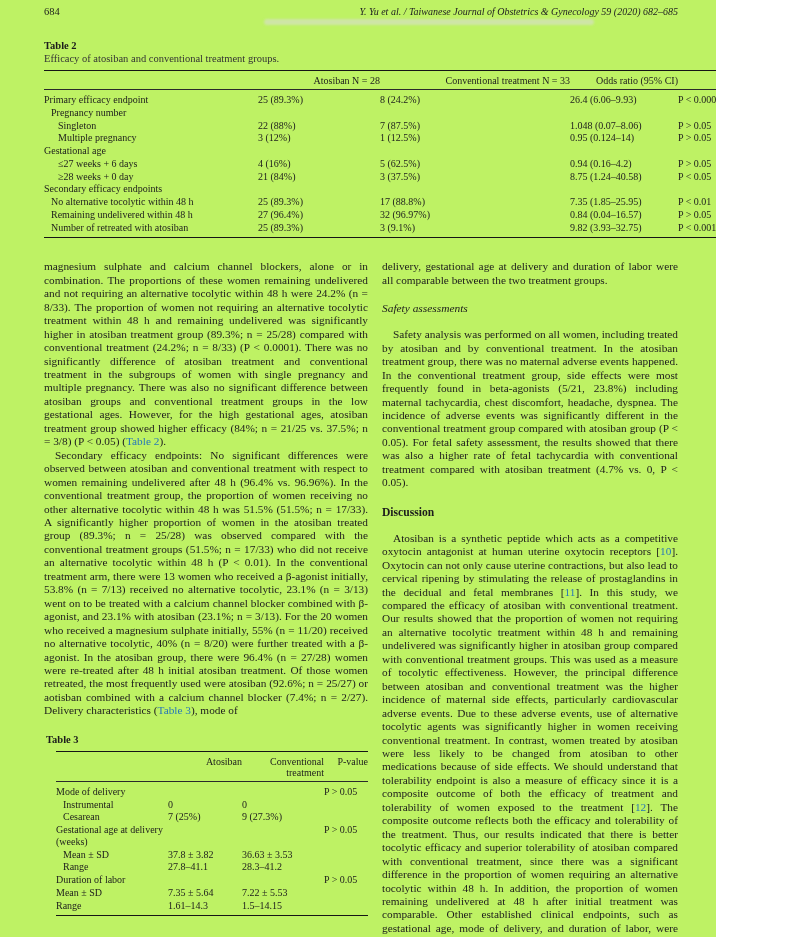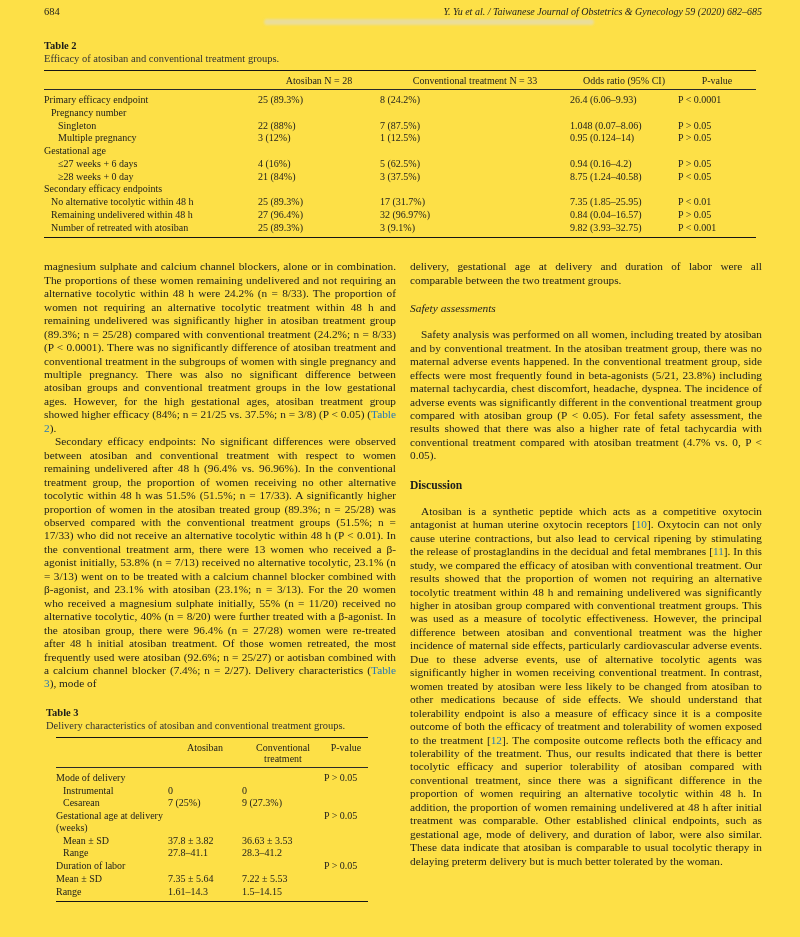--- a/index.html
+++ b/index.html
@@ -1,37 +1,37 @@
 <!DOCTYPE html>
 <html style="--link: #2878b8;"><head>
 <meta charset="utf-8">
 <style>
   :root { --link: #2878b8; --ink: #1c1c1c; }
   * { box-sizing: border-box; }
   html, body { margin: 0; padding: 0; background: #ffffff; }
   .page {
-    position: relative; width: 800px; height: 937px; background: #fde047;
+    position: relative; width: 716px; height: 937px; background: #bef264;
     font-family: "Liberation Serif", serif; color: var(--ink);
     padding: 6px 38px 0 44px; overflow: hidden;
   }
   
   .running { position: relative; height: 18px; }
   .pagenum { position: absolute; left: 0; top: 0; font-size: 10.5px; }
   .runtitle { position: absolute; left: 0; right: 0; top: 0; text-align: right; font-style: italic; font-size: 10px; color: #222; }
   .scan-smudge { position: absolute; left: 220px; top: 13px; width: 330px; height: 6px; background: #dcdcdc; opacity: .55; border-radius: 3px; filter: blur(1px); }
 
   
   .tbl-label { font-weight: bold; font-size: 10.5px; margin-top: 16px; }
   .tbl-caption { font-size: 10.5px; color: #333; margin-top: 2px; }
   table { border-collapse: collapse; table-layout: fixed; }
   #table2 { width: 712px; margin-top: 6px; }
   #table3 { width: 312px; margin-top: 6px; margin-left: 10px; }
   thead tr { border-top: 1.5px solid #151515; border-bottom: 1px solid #2a2a2a; }
   tbody { border-bottom: 1.5px solid #151515; }
-  th { font-weight: normal; text-align: center; font-size: 10px; padding: 4px 0 3px 0; vertical-align: top; }
+  th { font-weight: normal; text-align: right; font-size: 10px; padding: 4px 0 3px 0; vertical-align: top; }
   td { font-size: 10px; padding: 0.6px 0; vertical-align: top; line-height: 11.6px; }
   tbody tr:first-child td { padding-top: 4px; }
   tbody tr:last-child td { padding-bottom: 4px; }
   #table2 .c0 { width: 214px; } #table2 .c1 { width: 122px; } #table2 .c2 { width: 190px; }
   #table2 .c3 { width: 108px; } #table2 .c4 { width: 78px; }
   #table3 .c0 { width: 112px; } #table3 .c1 { width: 74px; } #table3 .c2 { width: 82px; } #table3 .c3 { width: 44px; }
   td.ind0 { padding-left: 0; } td.ind1 { padding-left: 7px; } td.ind2 { padding-left: 14px; }
 
   
   .columns { display: flex; gap: 14px; margin-top: 22px; }
@@ -120,21 +120,21 @@
           <tr>
             <td class="c0 ind0">Secondary efficacy endpoints</td>
             <td class="c1"></td>
             <td class="c2"></td>
             <td class="c3"></td>
             <td class="c4"></td>
           </tr>
           <tr>
             <td class="c0 ind1">No alternative tocolytic within 48 h</td>
             <td class="c1">25 (89.3%)</td>
-            <td class="c2">17 (31.7%)</td>
+            <td class="c2">17 (88.8%)</td>
             <td class="c3">7.35 (1.85–25.95)</td>
             <td class="c4">P &lt; 0.01</td>
           </tr>
           <tr>
             <td class="c0 ind1">Remaining undelivered within 48 h</td>
             <td class="c1">27 (96.4%)</td>
             <td class="c2">32 (96.97%)</td>
             <td class="c3">0.84 (0.04–16.57)</td>
             <td class="c4">P &gt; 0.05</td>
           </tr>
@@ -150,21 +150,20 @@
   </div>
 
   <div class="columns">
 
     <div class="col">
       <p><span>magnesium sulphate and calcium channel blockers, alone or in combination. The proportions of these women remaining undelivered and not requiring an alternative tocolytic within 48 h were 24.2% (n = 8/33). The proportion of women not requiring an alternative tocolytic treatment within 48 h and remaining undelivered was significantly higher in atosiban treatment group (89.3%; n = 25/28) compared with conventional treatment (24.2%; n = 8/33) (P &lt; 0.0001). There was no significantly difference of atosiban treatment and conventional treatment in the subgroups of women with single pregnancy and multiple pregnancy. There was also no significant difference between atosiban groups and conventional treatment groups in the low gestational ages. However, for the high gestational ages, atosiban treatment group showed higher efficacy (84%; n = 21/25 vs. 37.5%; n = 3/8) (P &lt; 0.05) (</span><a class="ref-link">Table 2</a><span>).</span></p>
       <p class="indent"><span>Secondary efficacy endpoints: No significant differences were observed between atosiban and conventional treatment with respect to women remaining undelivered after 48 h (96.4% vs. 96.96%). In the conventional treatment group, the proportion of women receiving no other alternative tocolytic within 48 h was 51.5% (51.5%; n = 17/33). A significantly higher proportion of women in the atosiban treated group (89.3%; n = 25/28) was observed compared with the conventional treatment groups (51.5%; n = 17/33) who did not receive an alternative tocolytic within 48 h (P &lt; 0.01). In the conventional treatment arm, there were 13 women who received a β-agonist initially, 53.8% (n = 7/13) received no alternative tocolytic, 23.1% (n = 3/13) went on to be treated with a calcium channel blocker combined with β-agonist, and 23.1% with atosiban (23.1%; n = 3/13). For the 20 women who received a magnesium sulphate initially, 55% (n = 11/20) received no alternative tocolytic, 40% (n = 8/20) were further treated with a β-agonist. In the atosiban group, there were 96.4% (n = 27/28) women were re-treated after 48 h initial atosiban treatment. Of those women retreated, the most frequently used were atosiban (92.6%; n = 25/27) or aotisban combined with a calcium channel blocker (7.4%; n = 2/27). Delivery characteristics (</span><a class="ref-link">Table 3</a><span>), mode of</span></p>
 
       <div class="t3block">
         <div class="tbl-label" style="margin-top:0;">Table 3</div>
-        <div class="tbl-caption">Delivery characteristics of atosiban and conventional treatment groups.</div>
         <table id="table3">
           <thead>
               <tr>
                 <th class="c0"></th>
                 <th class="c1">Atosiban</th>
                 <th class="c2">Conventional treatment</th>
                 <th class="c3">P-value</th>
               </tr>
             </thead>
           <tbody>

